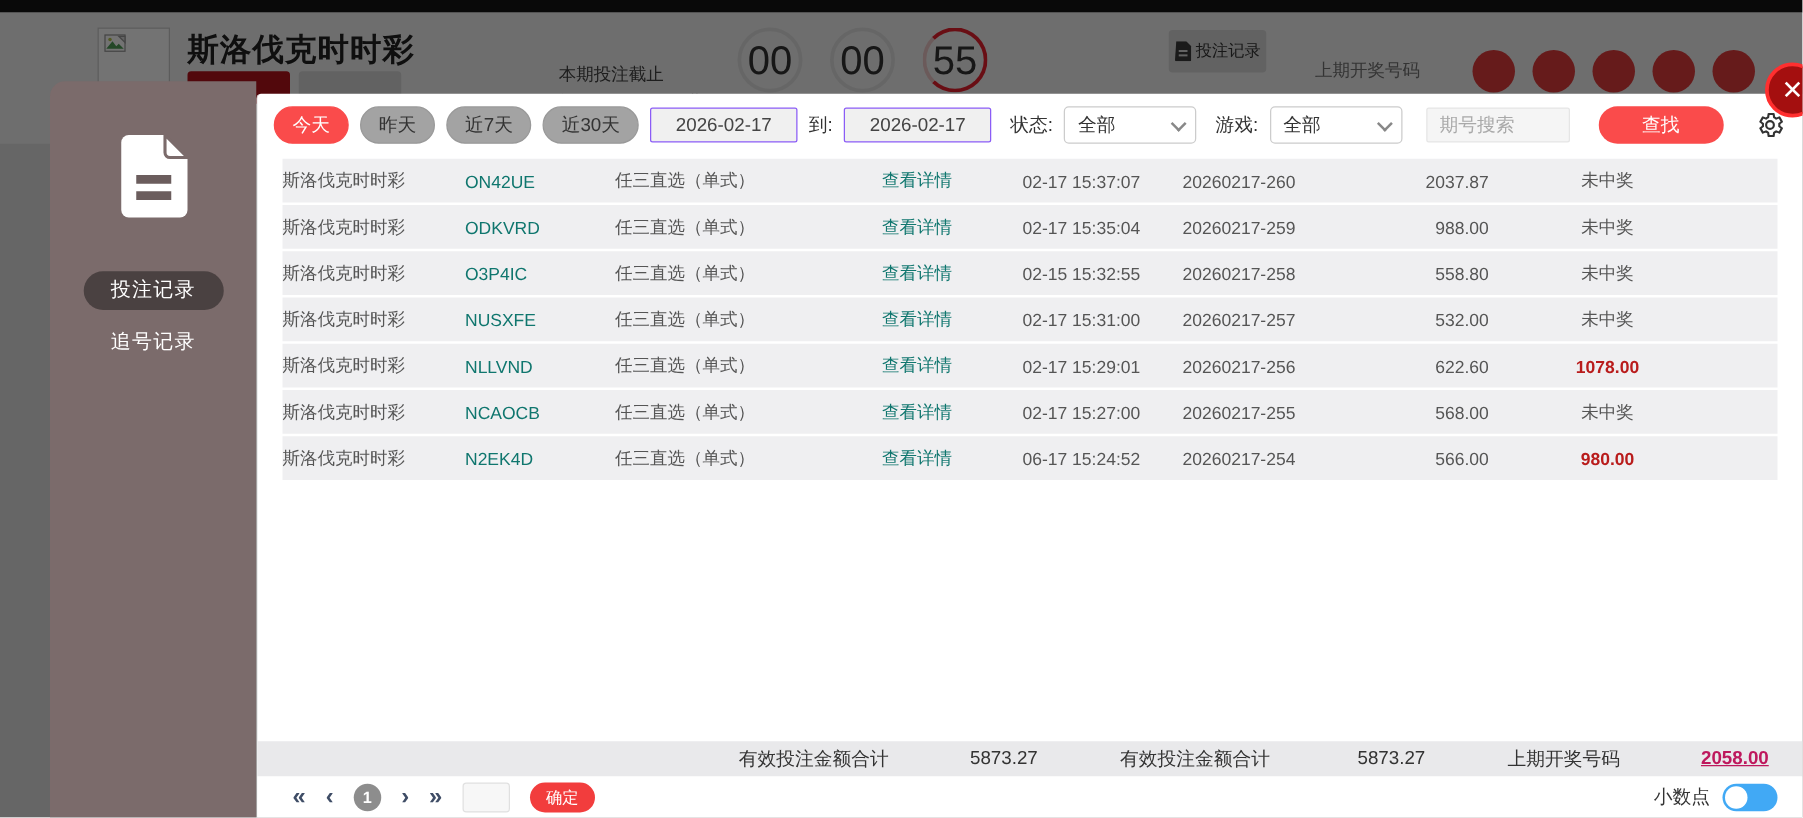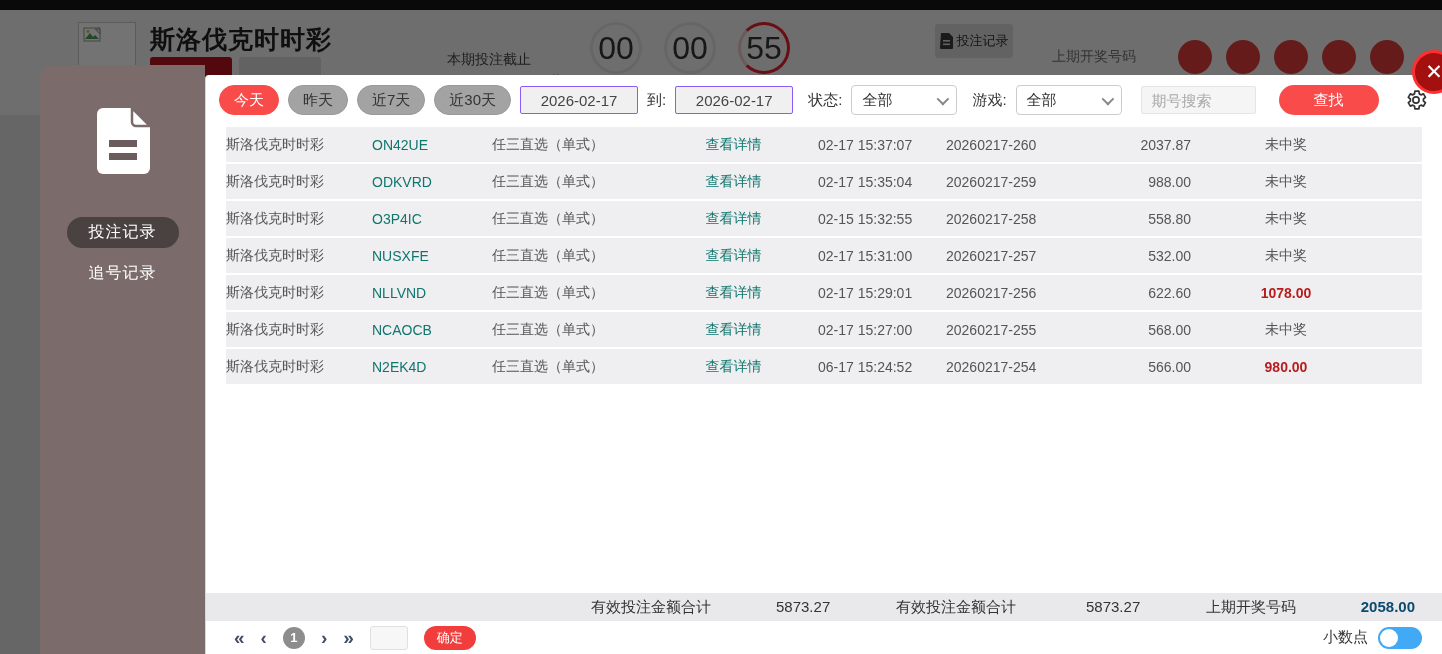--- a/index.html
+++ b/index.html
@@ -59,21 +59,21 @@
   .c0{width:146px;} .c1{width:120px;} .c2{width:174px;} .c3{width:135px;text-align:center;}
   .c4{width:145px;padding-left:17px;} .c5{width:170px;} .c6{width:75px;text-align:right;}
   .c7{width:190px;text-align:center;} .c8{width:42px;text-align:center;}
   .blue { color:#0f766e; cursor:pointer; text-decoration:none; }
   .win { color:#b91c1c; font-weight:bold; }
 
   
   .summary { flex:none; height:28px; background:#e9e9eb; position:relative; font-size:15px; color:#333; }
   .summary span { position:absolute; top:5px; }
   .s-l1{left:385px;} .s-v1{left:570px;} .s-l2{left:690px;} .s-v2{left:880px;} .s-l3{left:1000px;}
-  .s-v3{right:27px; color:#0c4a6e; font-weight:bold;}
+  .s-v3{right:27px; color:#be185d; font-weight:bold;text-decoration:underline;}
 
   
   .pager { flex:none; height:33px; display:flex; align-items:center; padding:0 20px 0 28px; gap:16px; background:#fff; }
   .pg { font-size:19px; color:#3f4d66; cursor:pointer; font-weight:bold; line-height:1; }
   .pg-cur { width:22px; height:22px; border-radius:50%; background:#8d8d8d; color:#fff; font-size:13px; display:flex; align-items:center; justify-content:center; cursor:pointer; font-weight:bold; }
   .pg-input { width:38px; height:24px; background:#f7f7f7; border:1px solid #e0e0e0; border-radius:3px; }
   .pg-ok { width:52px; height:24px; border:none; border-radius:12px; background:#f23d3d; color:#fff; font-size:13px; cursor:pointer; font-family:inherit; }
   .decimal { margin-left:auto; display:flex; align-items:center; gap:10px; font-size:15px; color:#333; }
   .toggle { width:44px; height:22px; border-radius:11px; background:#41a9f5; position:relative; cursor:pointer; }
   .knob { position:absolute; left:2px; top:2px; width:18px; height:18px; border-radius:50%; background:#fff; }

